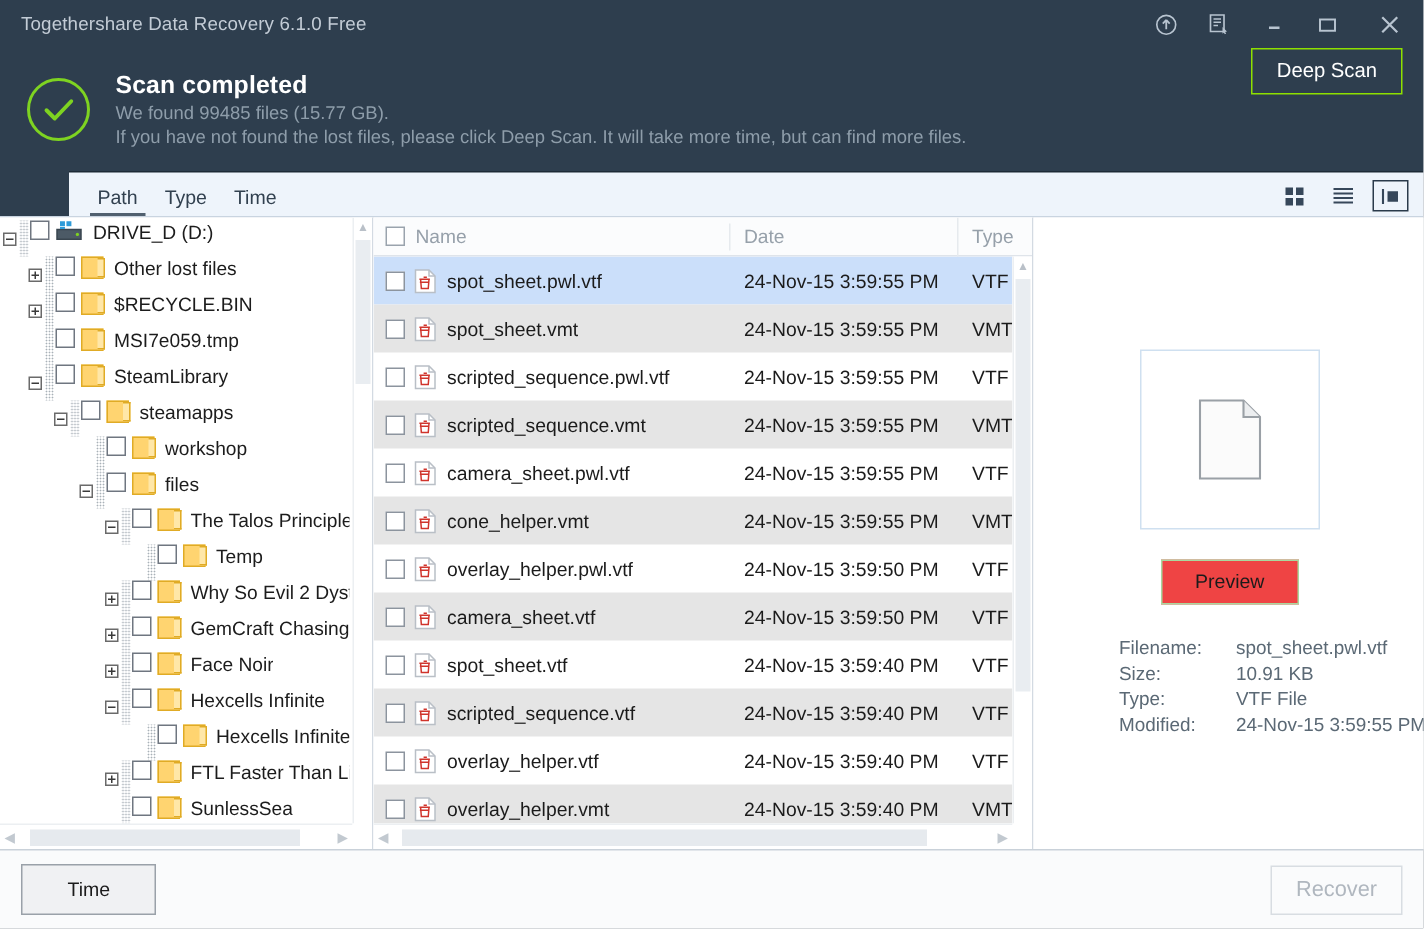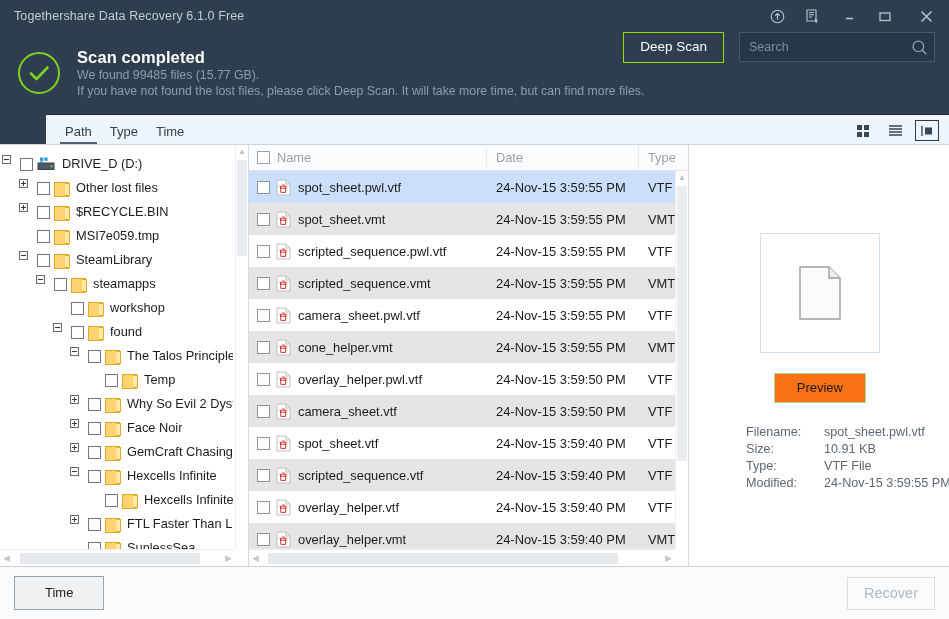--- a/index.html
+++ b/index.html
@@ -139,21 +139,21 @@
     background: #ffffff;
     border-right: 1px solid #d3dae2;
     overflow: hidden;
   }
   .tree-scrollarea {
     position: absolute; left: 0; top: 0; right: 13px; bottom: 17px;
     overflow: hidden;
   }
   .tree-list { padding-top: 2px; }
   .trow {
-    height: 24px; display: flex; align-items: flex-end;
+    height: 24px; display: flex; align-items: flex-start;
     white-space: nowrap; font-size: 12.8px; color: #1c1c1c;
     padding-right: 2px;
   }
   .indent { flex: 0 0 auto; height: 24px; position: relative; }
   .twist {
     flex: 0 0 13px; width: 13px; height: 24px;
     display: flex; align-items: center; justify-content: center;
     cursor: pointer;
   }
   .twist-box {
@@ -283,21 +283,21 @@
     position: relative;
   }
   .thumb-box {
     width: 120px; height: 120px;
     border: 1px solid #cfe0f0;
     display: flex; align-items: center; justify-content: center;
     background: #fff;
   }
   .preview-btn {
     margin-top: 20px;
-    background: #f97316; border: 1px solid #a9d89f;
+    background: #ef4444; border: 1px solid #a9d89f;
     color: #1b1b1b; font-size: 13px; font-family: inherit;
     padding: 6px 22px 7px 22px; cursor: pointer;
   }
   .meta {
     margin-top: 22px;
     display: grid; grid-template-columns: 72px auto;
     row-gap: 3px; column-gap: 6px;
     font-size: 12.6px; color: #5b6975;
     align-self: flex-start; margin-left: 57px;
   }
@@ -370,29 +370,20 @@
           <path d="M4 10.5l5.5 5.5L20.5 4.5" fill="none" stroke="#7ed321" stroke-width="2.6" stroke-linecap="round" stroke-linejoin="round"></path>
         </svg>
     </div>
     <div class="banner-txt">
       <div class="banner-title">Scan completed</div>
       <div class="banner-sub">We found 99485 files (15.77 GB).</div>
       <div class="banner-sub">If you have not found the lost files, please click Deep Scan. It will take more time, but can find more files.</div>
     </div>
     <div class="banner-right">
       <button class="deep-scan">Deep Scan</button>
-      <div class="search-wrap">
-        <input class="search-input" value="" placeholder="Search" style="">
-        <span class="search-icon">
-          <svg width="17" height="17" viewBox="0 0 17 17">
-              <circle cx="7.4" cy="7.4" r="5.3" fill="none" stroke="currentColor" stroke-width="1.3"></circle>
-              <path d="M11.3 11.3l4 4" stroke="currentColor" stroke-width="1.3"></path>
-            </svg>
-        </span>
-      </div>
     </div>
   </div>
 
   <div class="tabbar">
     <div class="tab active">Path</div>
     <div class="tab">Type</div>
     <div class="tab">Time</div>
     <div class="view-btns">
       <div class="vbtn">
         <svg width="14" height="14" viewBox="0 0 14 14">
@@ -494,21 +485,21 @@
               <div class="tlabel">workshop</div>
             </div>
             <div class="trow">
               <div class="indent" style="flex: 0 0 51px;"></div>
               <div class="twist">
                 <span class="twist-box"></span>
               </div>
               <div class="tdots"></div>
               <div class="tcheck"></div>
               <div class="folder-ic"></div>
-              <div class="tlabel">found</div>
+              <div class="tlabel">files</div>
             </div>
             <div class="trow">
               <div class="indent" style="flex: 0 0 68px;"></div>
               <div class="twist">
                 <span class="twist-box"></span>
               </div>
               <div class="tdots"></div>
               <div class="tcheck"></div>
               <div class="folder-ic"></div>
               <div class="tlabel">The Talos Principle</div>
@@ -532,31 +523,31 @@
               <div class="tlabel">Why So Evil 2 Dystopia</div>
             </div>
             <div class="trow">
               <div class="indent" style="flex: 0 0 68px;"></div>
               <div class="twist">
                 <span class="twist-box plus"></span>
               </div>
               <div class="tdots"></div>
               <div class="tcheck"></div>
               <div class="folder-ic"></div>
+              <div class="tlabel">GemCraft Chasing</div>
+            </div>
+            <div class="trow">
+              <div class="indent" style="flex: 0 0 68px;"></div>
+              <div class="twist">
+                <span class="twist-box plus"></span>
+              </div>
+              <div class="tdots"></div>
+              <div class="tcheck"></div>
+              <div class="folder-ic"></div>
               <div class="tlabel">Face Noir</div>
-            </div>
-            <div class="trow">
-              <div class="indent" style="flex: 0 0 68px;"></div>
-              <div class="twist">
-                <span class="twist-box plus"></span>
-              </div>
-              <div class="tdots"></div>
-              <div class="tcheck"></div>
-              <div class="folder-ic"></div>
-              <div class="tlabel">GemCraft Chasing</div>
             </div>
             <div class="trow">
               <div class="indent" style="flex: 0 0 68px;"></div>
               <div class="twist">
                 <span class="twist-box"></span>
               </div>
               <div class="tdots"></div>
               <div class="tcheck"></div>
               <div class="folder-ic"></div>
               <div class="tlabel">Hexcells Infinite</div>

